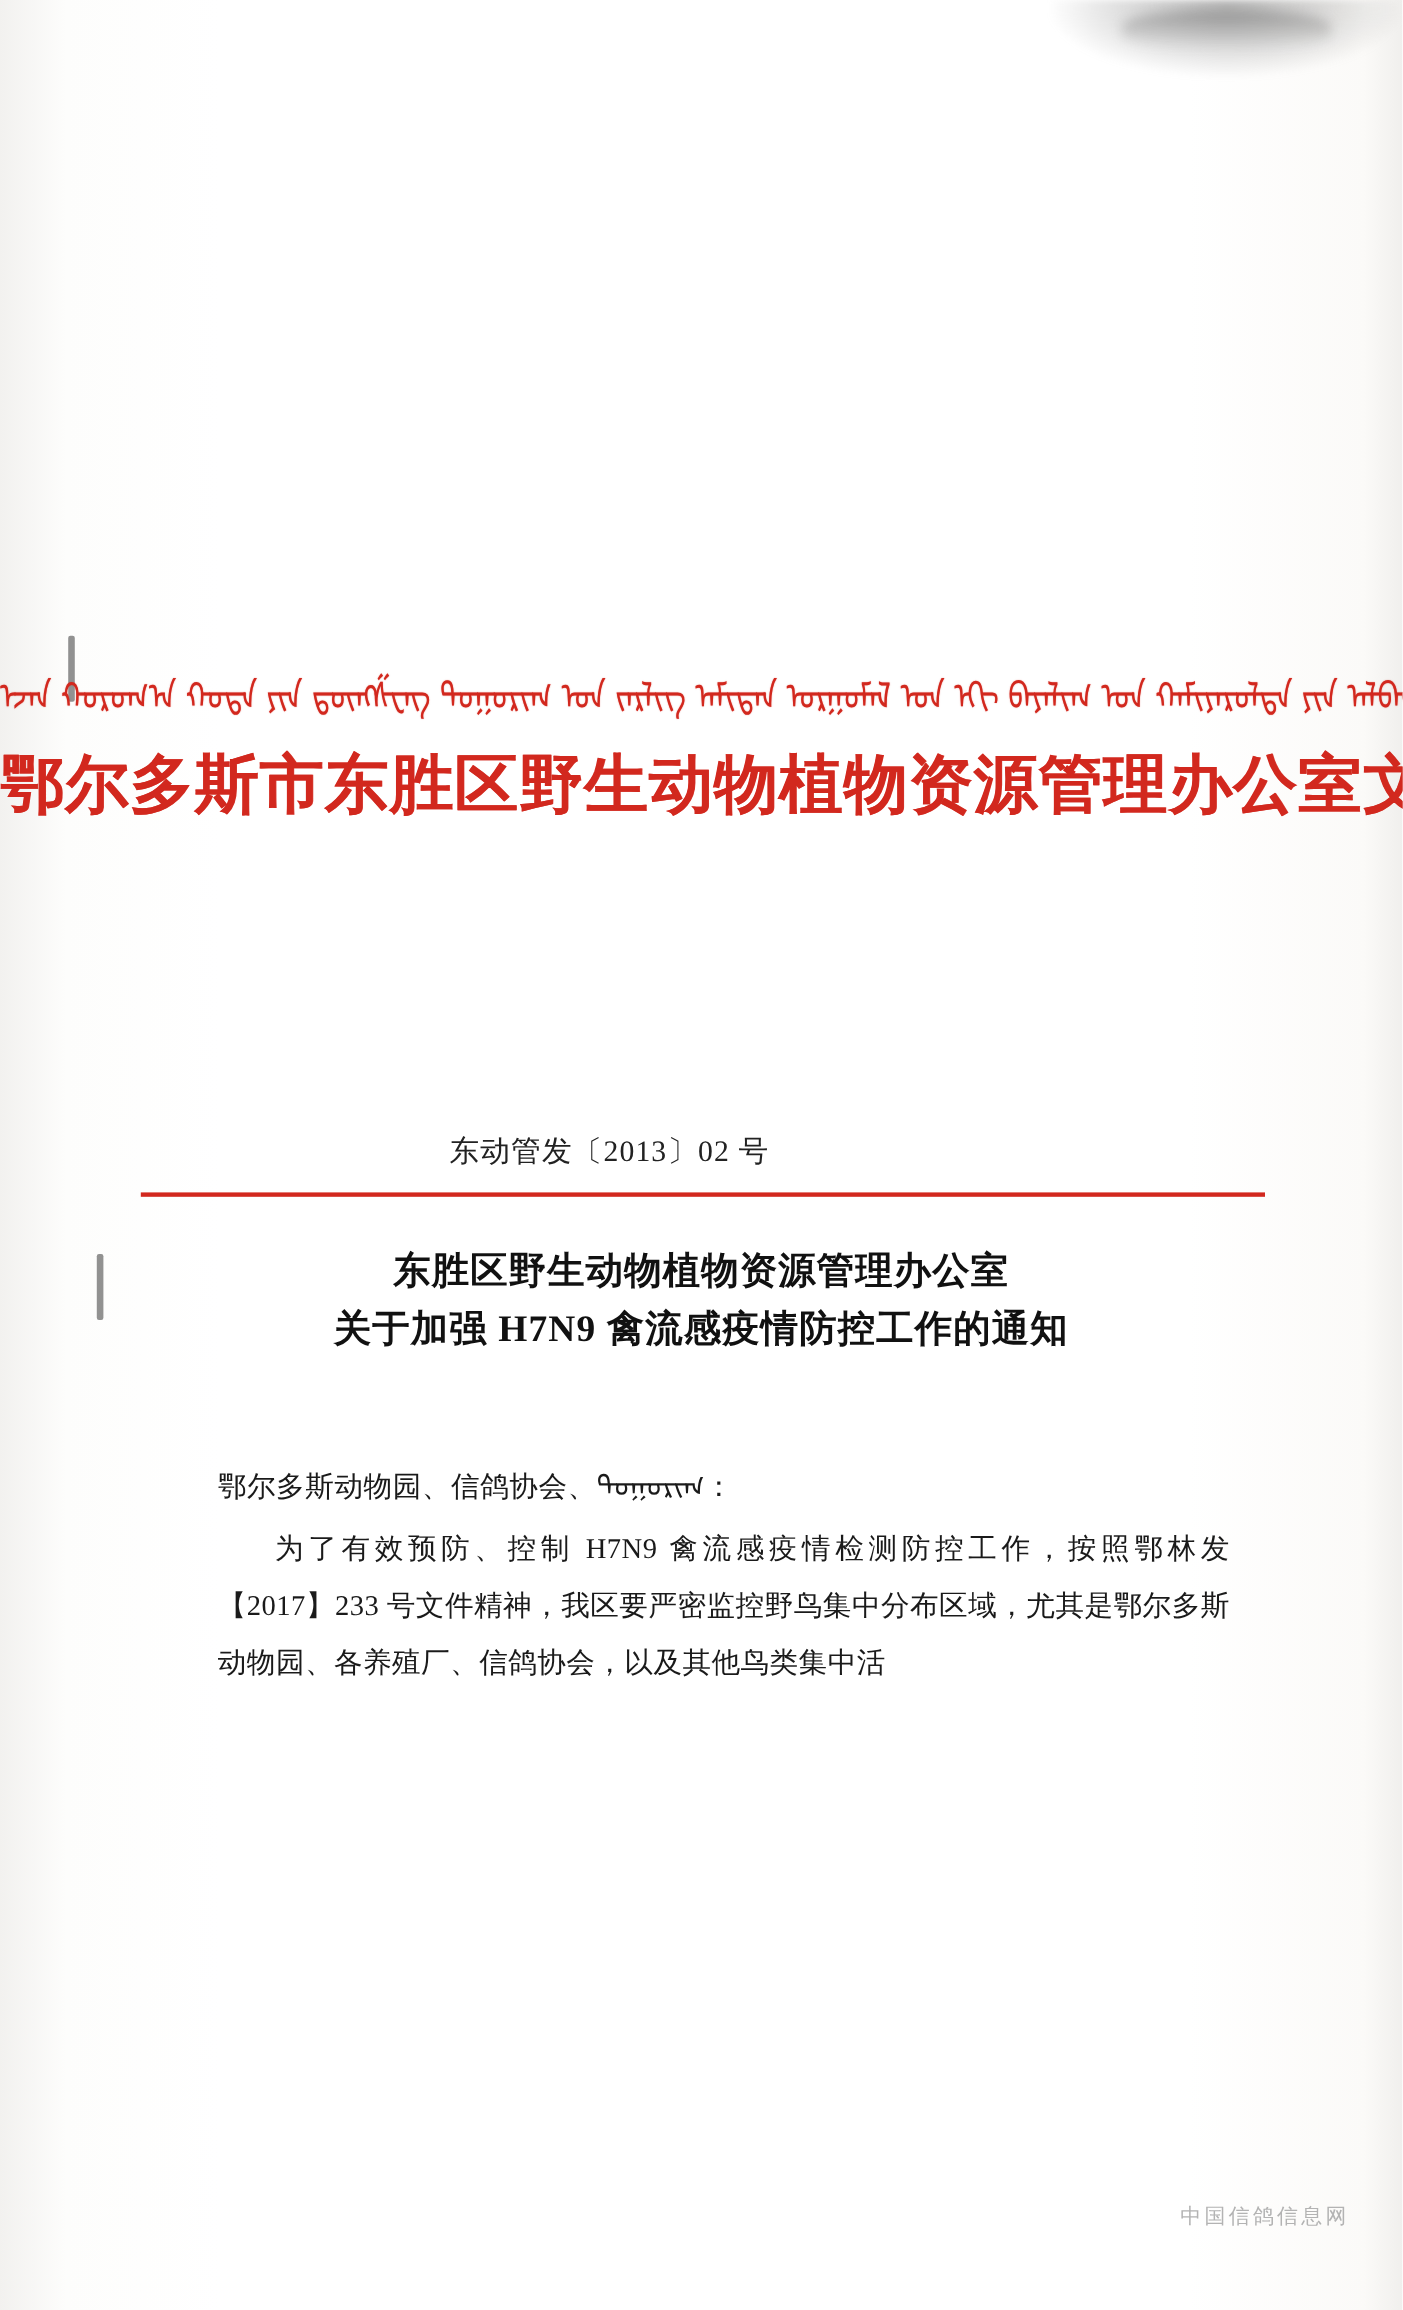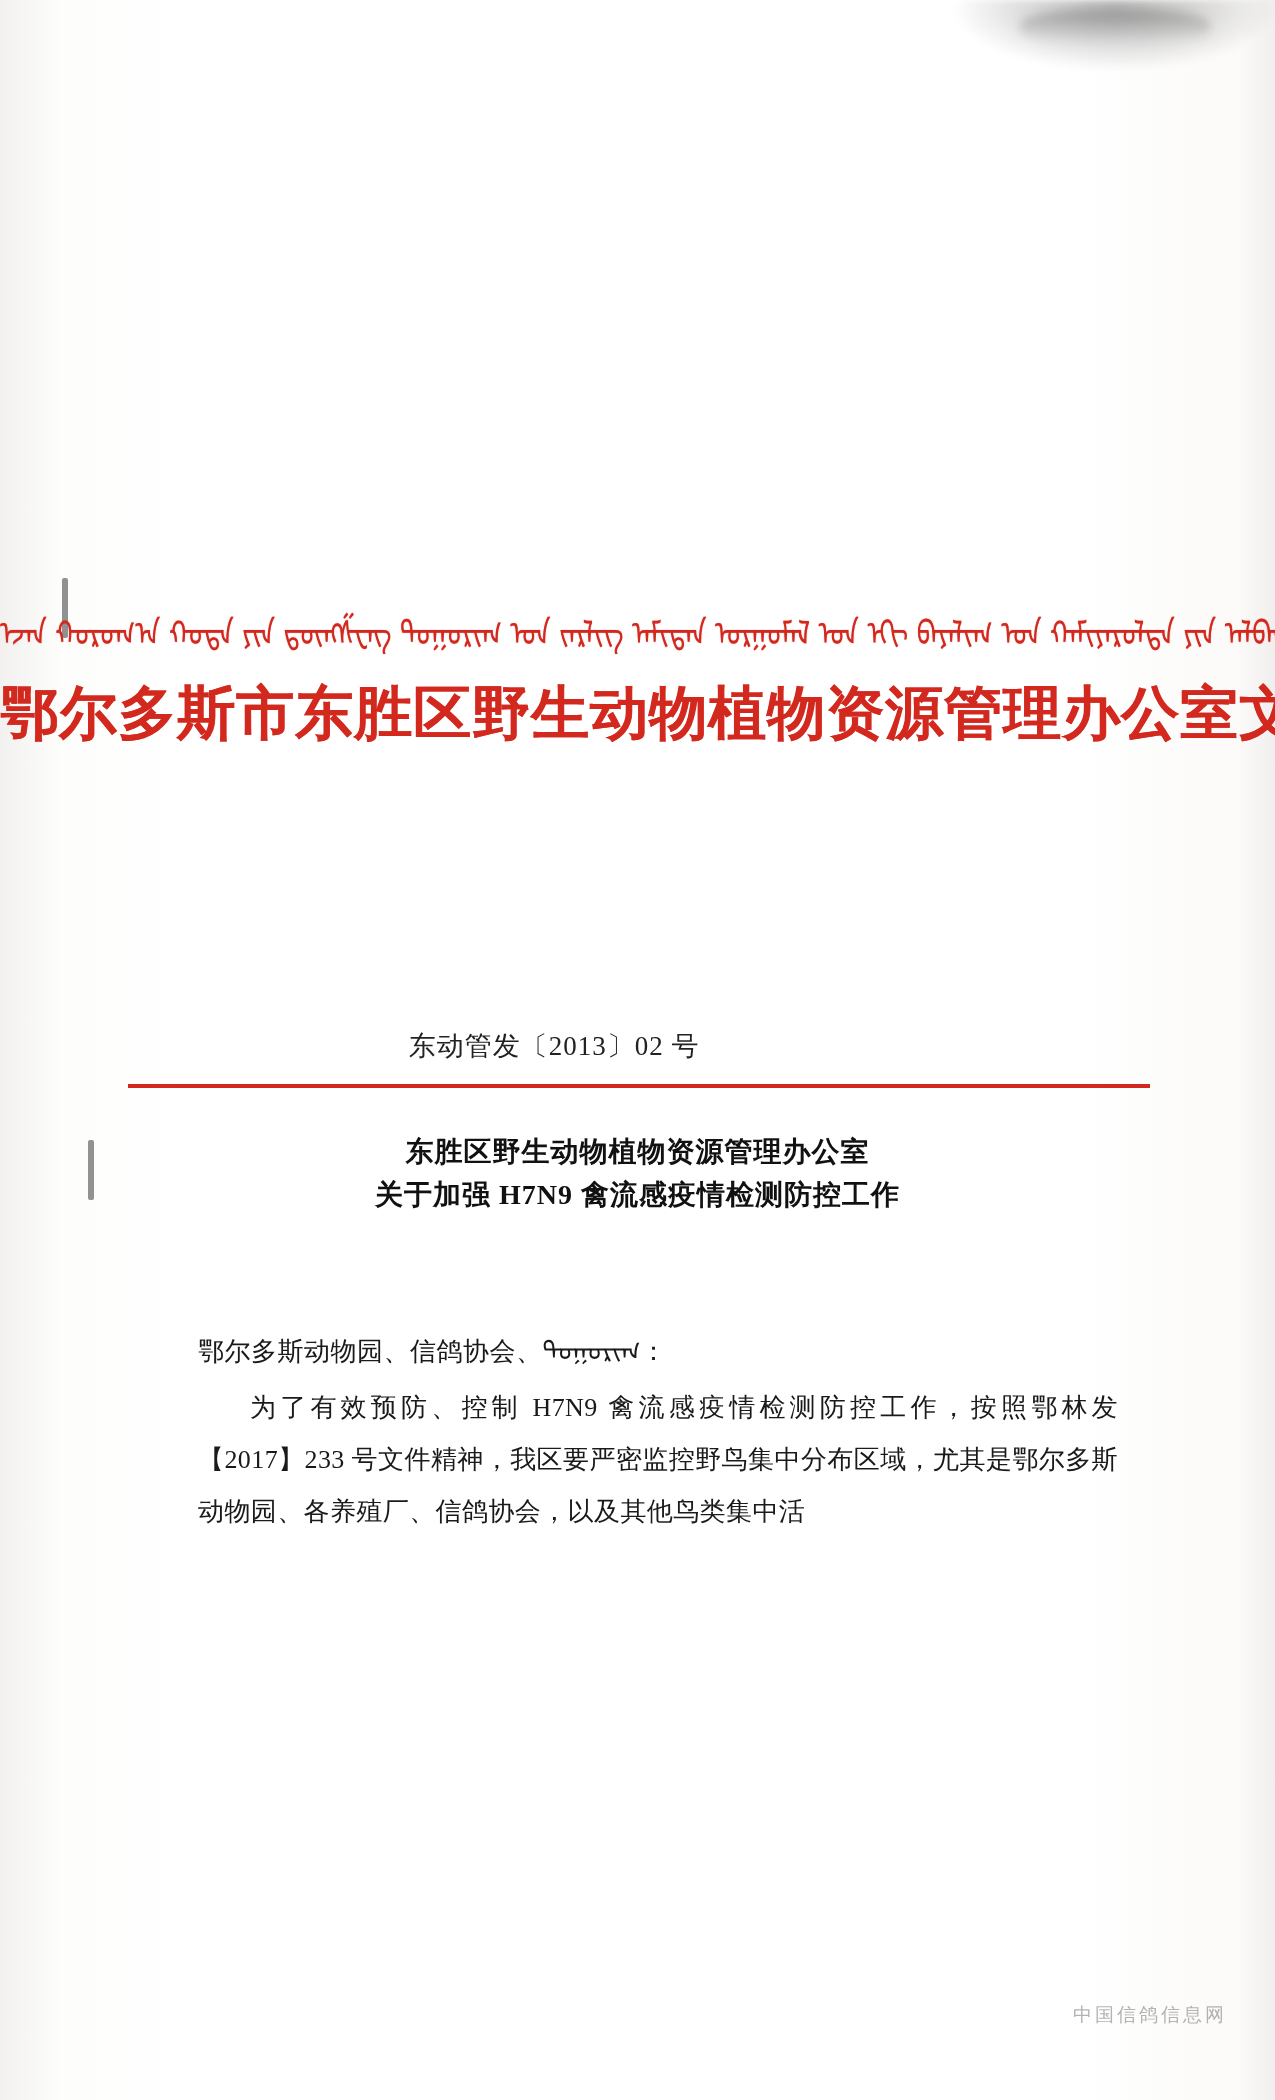--- a/index.html
+++ b/index.html
@@ -104,21 +104,21 @@
     height: 4px;
     background: #d2281e;
   }
 
   
   .doc-title {
     position: absolute;
     top: 1130px;
     width: 1275px;
     text-align: center;
-    font-size: 28px;
+    font-size: 34px;
     font-weight: bold;
     line-height: 1.55;
     letter-spacing: 1px;
     color: #111;
   }
 
   
   .salutation {
     position: absolute;
     top: 1322px;
@@ -177,21 +177,21 @@
     <div class="mongolian-line">ᠡᠵᠡᠨ ᠬᠣᠷᠣᠭ᠎ᠠ ᠬᠣᠲᠠ ᠶᠢᠨ ᠳ᠋ᠦᠩᠱᠧᠩ ᠲᠣᠭᠣᠷᠢᠭ ᠤᠨ ᠵᠡᠷᠯᠢᠭ ᠠᠮᠢᠲᠠᠨ ᠤᠷᠭᠤᠮᠠᠯ ᠤᠨ ᠡᠬᠢ ᠪᠠᠶᠠᠯᠢᠭ ᠤᠨ ᠬᠠᠮᠢᠶᠠᠷᠤᠯᠲᠠ ᠶᠢᠨ ᠠᠯᠪᠠᠨ ᠭᠡᠷ ᠤᠨ ᠪᠢᠴᠢᠭ ᠮᠠᠲ᠋ᠧᠷᠢᠶᠠᠯ</div>
     <div class="org-title">鄂尔多斯市东胜区野生动物植物资源管理办公室文件</div>
   </div>
 
   <div class="doc-number">东动管发〔2013〕02 号</div>
 
   <div class="red-rule"></div>
 
   <div class="doc-title">
     <div>东胜区野生动物植物资源管理办公室</div>
-    <div>关于加强 H7N9 禽流感疫情检测防控工作</div>
+    <div>关于加强 H7N9 禽流感疫情防控工作的通知</div>
   </div>
 
   <div class="salutation">鄂尔多斯动物园、信鸽协会、ᠲᠣᠭᠣᠷᠢᠭ：</div>
 
   <div class="body-text">为了有效预防、控制 H7N9 禽流感疫情检测防控工作，按照鄂林发【2017】233 号文件精神，我区要严密监控野鸟集中分布区域，尤其是鄂尔多斯动物园、各养殖厂、信鸽协会，以及其他鸟类集中活</div>
 
   <div class="watermark">
     <div class="wm-sub">中国信鸽信息网</div>
   </div>
 

